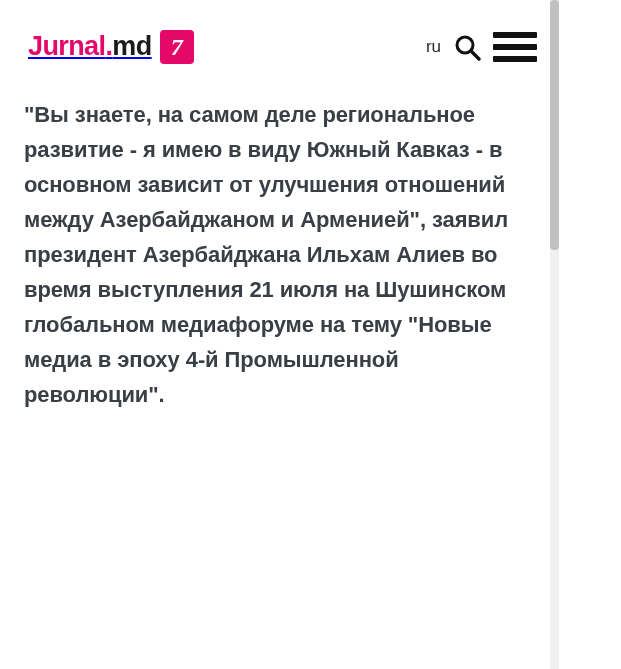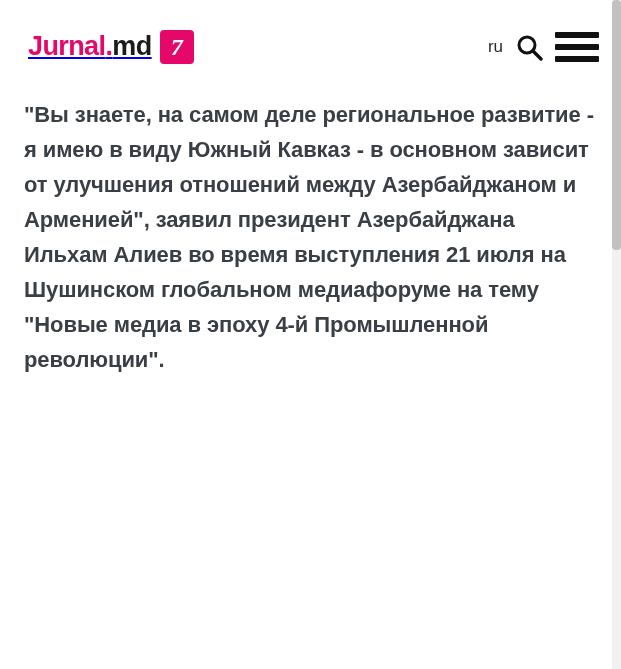--- a/index.html
+++ b/index.html
@@ -8,21 +8,21 @@
     background: #ffffff;
   }
   body {
     width: 621px;
     height: 669px;
     overflow: hidden;
     font-family: "Liberation Sans", sans-serif;
   }
   .page {
     position: relative;
-    width: 621px;
+    width: 559px;
     height: 669px;
     background: #ffffff;
     box-sizing: border-box;
   }
   
   .header {
     position: relative;
     height: 93px;
     background: #ffffff;
     display: flex;

